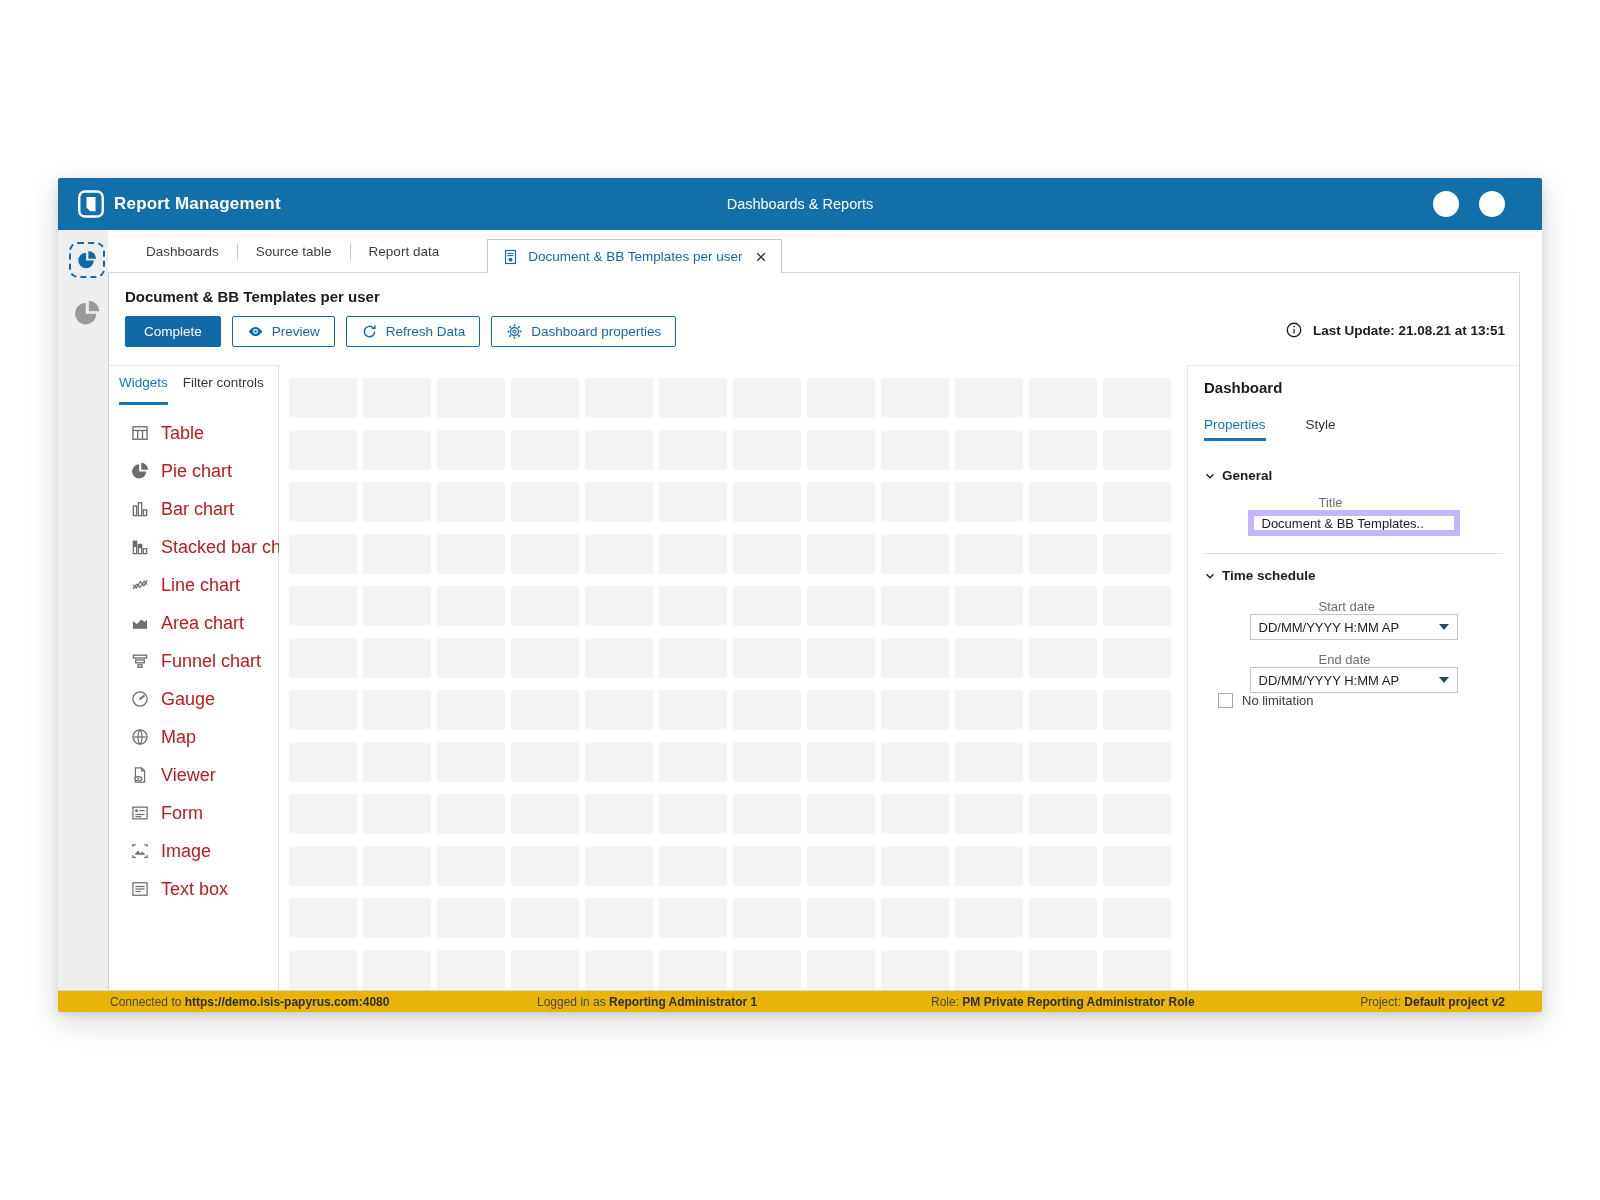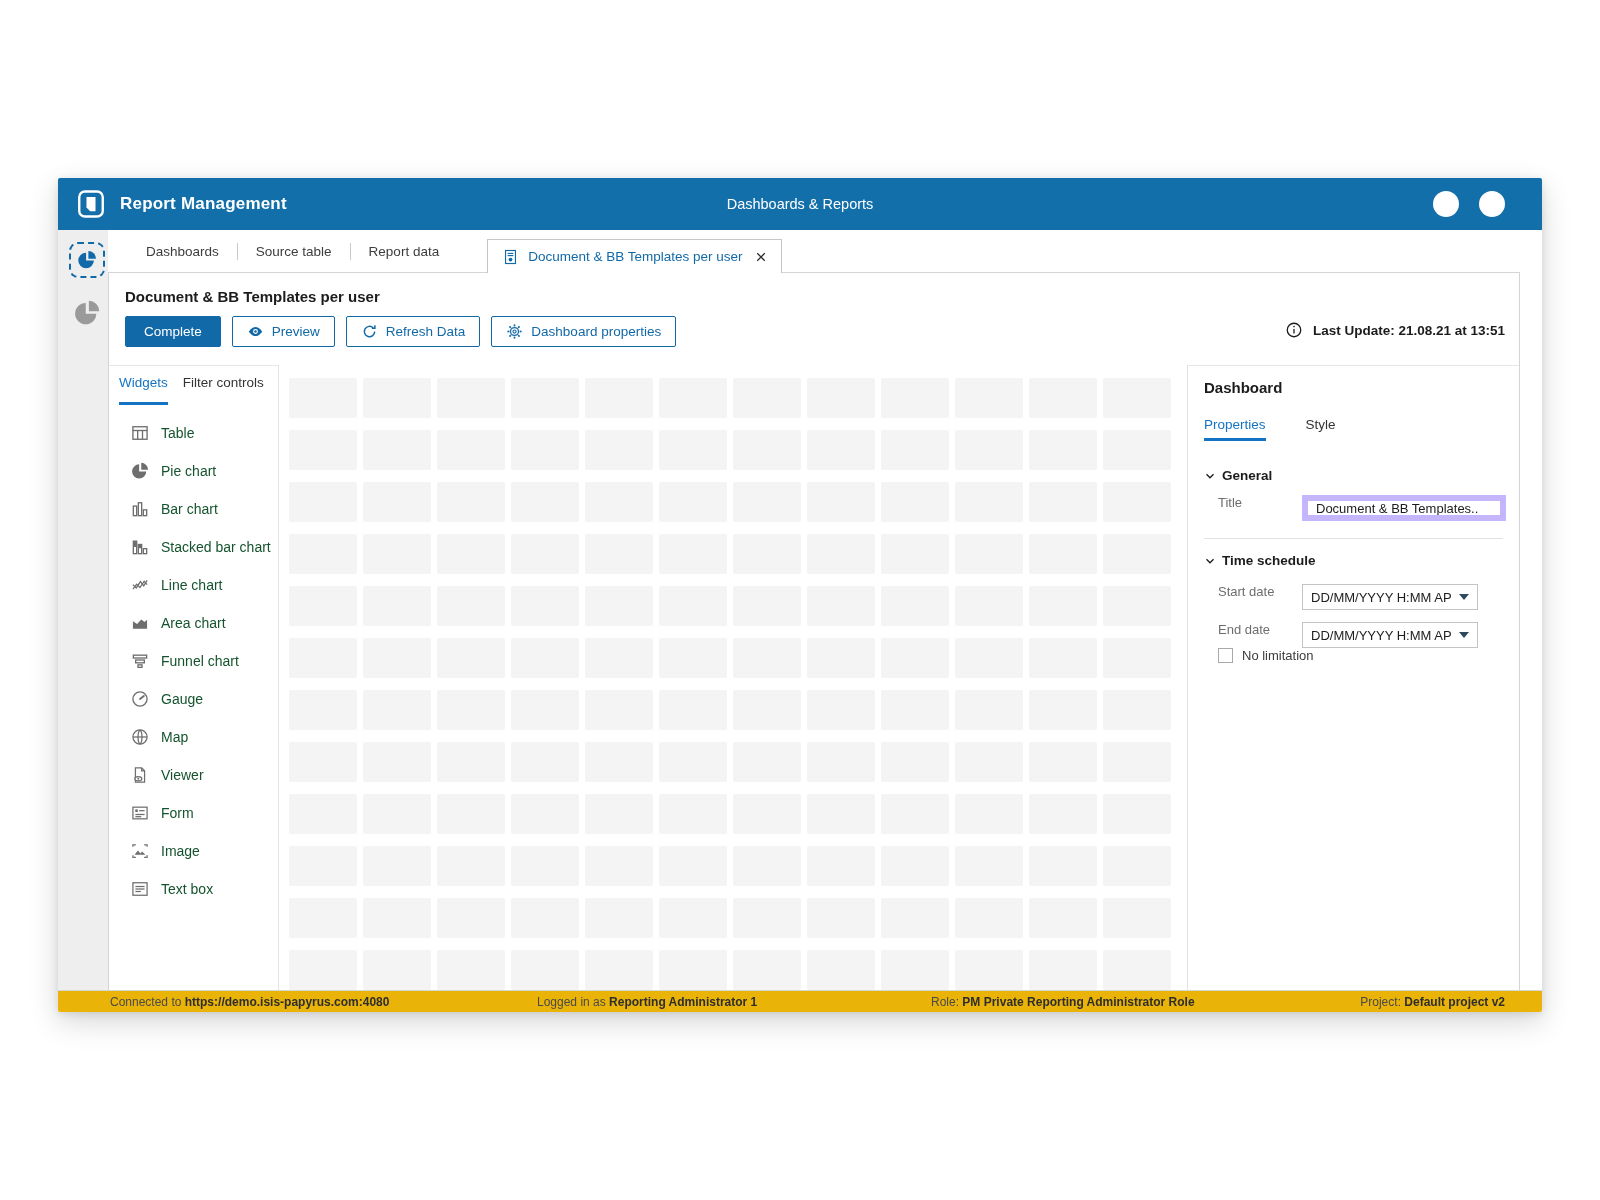--- a/index.html
+++ b/index.html
@@ -6,21 +6,21 @@
   html,body { width:1600px; height:1200px; background:#ffffff; font-family:"Liberation Sans", sans-serif; overflow:hidden; }
 
   .window { position:absolute; left:58px; top:178px; width:1484px; height:834px; background:#fff;
             box-shadow:0 10px 30px rgba(0,0,0,.16), 0 2px 8px rgba(0,0,0,.10); border-radius:2px; }
 
   
   .app-header { position:absolute; left:0; top:0; width:100%; height:52px; background:#136FA9; color:#fff;
                 display:flex; align-items:center; border-radius:2px 2px 0 0; }
   .app-logo { width:30px; height:30px; margin-left:18px; display:flex; }
   .app-logo svg { width:30px; height:30px; }
-  .app-title { font-size:17px; font-weight:bold; margin-left:14px; letter-spacing:.2px; }
+  .app-title { font-size:17px; font-weight:bold; margin-left:8px; letter-spacing:.2px; }
   .center-title { position:absolute; left:50%; transform:translateX(-50%); font-size:14.5px; }
   .header-circles { position:absolute; right:37px; top:13px; display:flex; gap:20px; }
   .header-circle { width:26px; height:26px; border-radius:50%; background:#fff; }
 
   
   .rail { position:absolute; left:0; top:52px; width:50px; height:760px; background:#eeeeee; }
   .rail-item-selected { position:absolute; left:11px; top:12px; width:36px; height:36px; border:2px dashed #1269A8;
                         border-radius:9px; display:flex; align-items:center; justify-content:center; color:#1269A8; }
   .rail-item-selected svg { width:22px; height:22px; }
   .rail-item { position:absolute; left:14px; top:68px; width:30px; height:30px; color:#9a9a9a; }
@@ -59,51 +59,51 @@
   .widgets-panel { position:absolute; left:0; top:92px; width:170px; height:625px; border-top:1px solid #e7e7e7;
                    border-right:1px solid #e3e3e3; background:#fff; }
   .wp-tabs { display:flex; gap:15px; margin:9px 0 0 10px; }
   .wp-tab { font-size:13.5px; padding-bottom:12px; }
   .wp-tab.active { color:#1473C4; border-bottom:3px solid #1473C4; }
   .wp-tab.idle { color:#333; }
   .widget-list { margin-top:9px; }
   .widget-item { display:flex; align-items:center; height:38px; padding-left:21px; cursor:grab; }
   .w-icon { width:20px; height:20px; color:#6e6e6e; display:flex; flex:none; }
   .w-icon svg { width:20px; height:20px; }
-  .w-label { margin-left:11px; font-size:14px; color:#14532d; white-space:nowrap; }
+  .w-label { margin-left:11px; font-size:18px; color:#b91c1c; white-space:nowrap; }
 
   
   .canvas { position:absolute; left:170px; top:92px; width:910px; height:625px; overflow:hidden; background:#fff;
             padding:13px 0 0 10px; }
   .grid { display:grid; grid-template-columns:repeat(12, 68px); grid-auto-rows:40px; column-gap:6px; row-gap:12px; }
   .cell { background:#f4f4f4; border-radius:2px; }
 
   
   .props { position:absolute; right:0; top:92px; width:332px; height:625px; border-top:1px solid #e7e7e7;
            border-left:1px solid #e3e3e3; background:#fff; padding:13px 16px 0 16px; font-size:13px; }
   .props-title { font-size:15px; font-weight:bold; color:#1c1c1c; }
   .props-tabs { display:flex; gap:40px; margin-top:21px; }
   .props-tab { font-size:13.5px; padding-bottom:6px; }
   .props-tab.active { color:#1473C4; border-bottom:3px solid #1473C4; }
   .props-tab.idle { color:#333; }
   .section-hdr { display:flex; align-items:center; margin-top:27px; color:#1c1c1c; }
   .section-hdr .chev { width:12px; height:12px; display:flex; margin-right:6px; color:#1c1c1c; }
   .section-hdr .chev svg { width:12px; height:12px; }
   .section-hdr b { font-size:13.5px; }
-  .field-row { display:flex; margin-top:12px; }
+  .field-row { display:flex; align-items:center; margin-top:12px;flex-direction:column; }
   .field-label { width:98px; padding-left:14px; color:#6d6d6d; font-size:13px; flex:none; }
   .text-input { width:212px; height:26px; border:6px solid #c4b5fd; font-family:"Liberation Sans",sans-serif;
                 font-size:13px; color:#1d1d1d; padding:0 8px; background:#fff; }
   .select { height:26px; border:1px solid #c4c4c4; display:flex; align-items:center; padding:0 8px; color:#1d1d1d;
             background:#fff; cursor:pointer; }
   .select .sel-text { flex:1; font-size:13px; white-space:nowrap; overflow:hidden; }
   .caret { width:0; height:0; border-left:5px solid transparent; border-right:5px solid transparent;
            border-top:6px solid #30485e; margin-left:6px; flex:none; }
   .sel-wide { width:184px; }
-  .sel-date { width:176px; }
+  .sel-date { width:208px; }
   .divider { border-top:1px solid #e2e2e2; margin-top:17px; }
   .check-row { display:flex; align-items:center; padding-left:14px; }
   .checkbox { width:15px; height:15px; border:1px solid #a9a9a9; background:#fff; flex:none; }
   .check-label { margin-left:9px; color:#3c3c3c; font-size:13px; }
 
   
   .statusbar { position:absolute; left:0; top:812px; width:100%; height:22px; background:#eab308;
                border-top:1px solid #d6d6d6; font-size:12px; color:#4a4a4a; border-radius:0 0 2px 2px; }
   .sb-seg { position:absolute; top:4px; white-space:nowrap; }
   .sb-seg b { color:#2e2e2e; }

